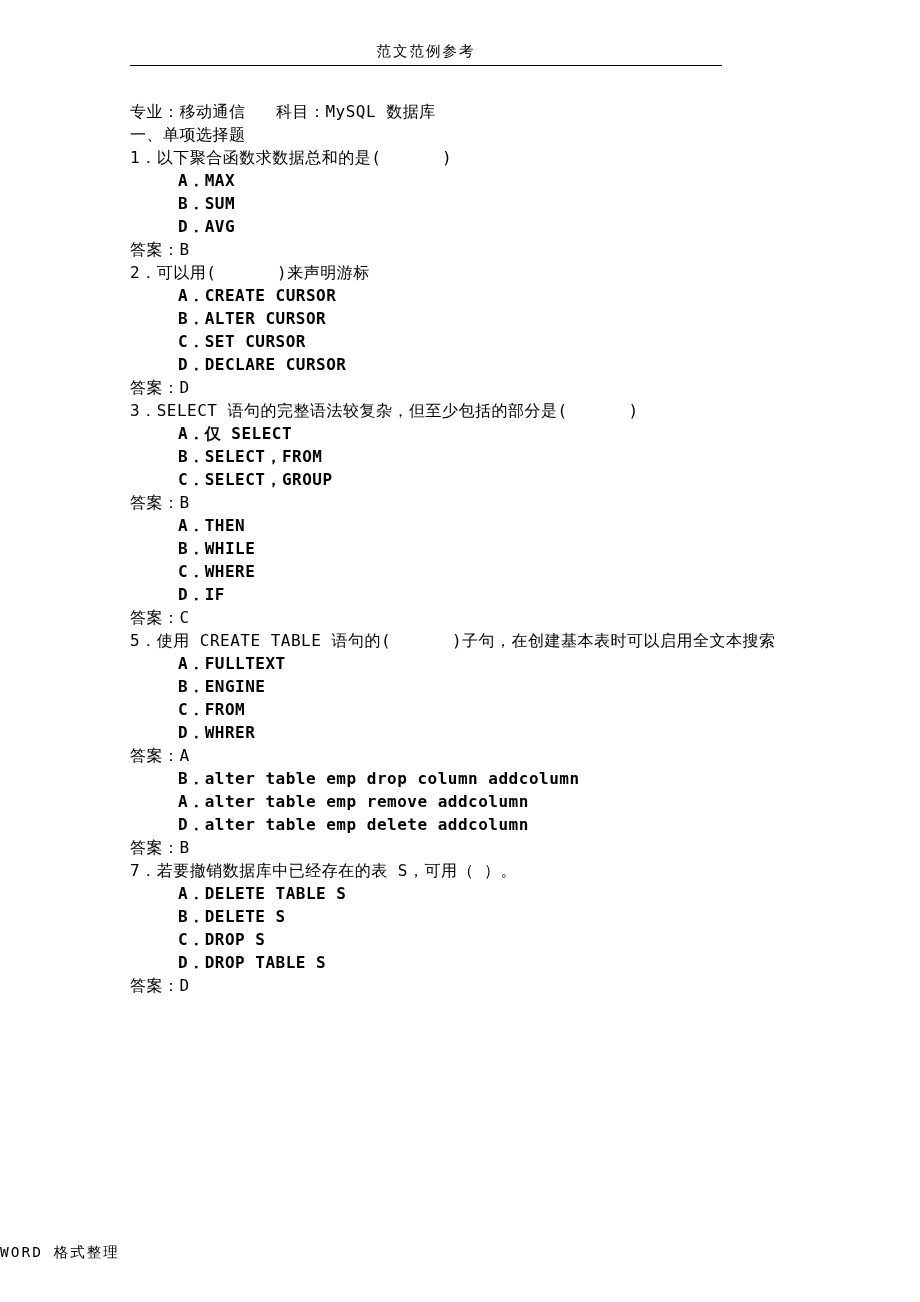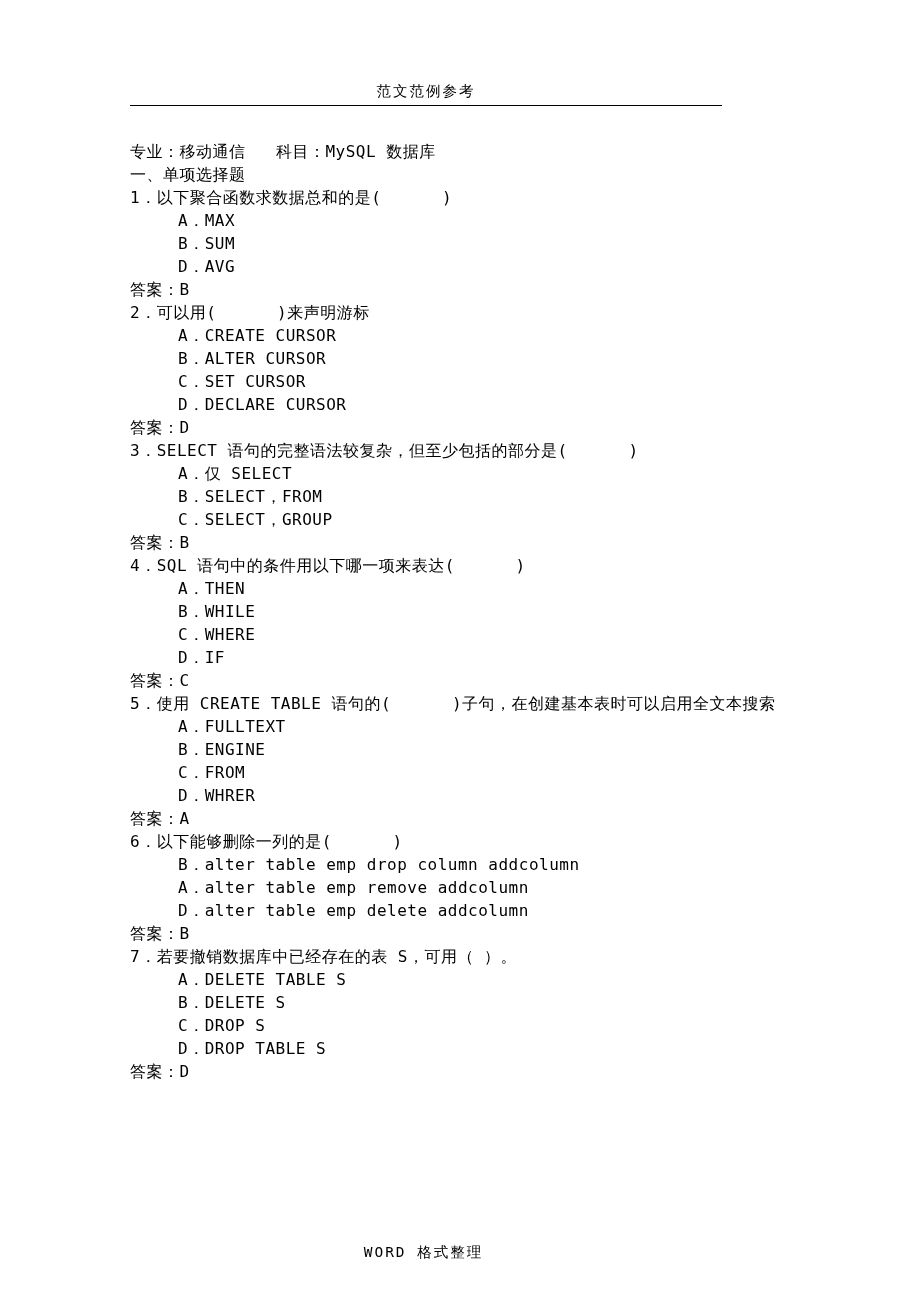--- a/index.html
+++ b/index.html
@@ -5,47 +5,46 @@
   body {
     margin: 0;
     background: #ffffff;
     font-family: "SimSun", "宋体", "Microsoft YaHei", monospace, sans-serif;
     color: #000;
   }
   .page {
     width: 847px;
     min-height: 1302px;
     box-sizing: border-box;
-    padding: 82px 125px 40px 130px;
+    padding: 42px 125px 40px 130px;
     position: relative;
   }
   .header {
     text-align: center;
     font-size: 14.5px;
     letter-spacing: 2px;
     color: #000;
     margin-bottom: 4px;
   }
   .hr {
     border-top: 1.2px solid #000;
     margin: 0 0 34px 0;
   }
   .content {
     font-size: 16px;
     line-height: 23px;
     letter-spacing: 0.5px;
   }
   .line { white-space: pre; }
-  .option { padding-left: 3.0em; }
+  .option { padding-left: 3.0em; font-weight: bold; }
   .footer {
     position: absolute;
     bottom: 40px;
     left: 0;
     width: 100%;
-    text-align: center;
     font-size: 14.5px;
     letter-spacing: 2px;
   }
 </style>
 </head>
 <body>
 
 <div class="page">
   <div class="header">范文范例参考</div>
   <div class="hr"></div>
@@ -63,33 +62,31 @@
         <div class="line option">A．CREATE CURSOR</div>
         <div class="line option">B．ALTER CURSOR</div>
         <div class="line option">C．SET CURSOR</div>
         <div class="line option">D．DECLARE CURSOR</div>
         <div class="line">答案：D</div>
         <div class="line">3．SELECT 语句的完整语法较复杂，但至少包括的部分是(      )</div>
         <div class="line option">A．仅 SELECT</div>
         <div class="line option">B．SELECT，FROM</div>
         <div class="line option">C．SELECT，GROUP</div>
         <div class="line">答案：B</div>
-        <div class="line">4．SQL 语句中的条件用以下哪一项来表达(      )</div>
         <div class="line option">A．THEN</div>
         <div class="line option">B．WHILE</div>
         <div class="line option">C．WHERE</div>
         <div class="line option">D．IF</div>
         <div class="line">答案：C</div>
         <div class="line">5．使用 CREATE TABLE 语句的(      )子句，在创建基本表时可以启用全文本搜索</div>
         <div class="line option">A．FULLTEXT</div>
         <div class="line option">B．ENGINE</div>
         <div class="line option">C．FROM</div>
         <div class="line option">D．WHRER</div>
         <div class="line">答案：A</div>
-        <div class="line">6．以下能够删除一列的是(      )</div>
         <div class="line option">B．alter table emp drop column addcolumn</div>
         <div class="line option">A．alter table emp remove addcolumn</div>
         <div class="line option">D．alter table emp delete addcolumn</div>
         <div class="line">答案：B</div>
         <div class="line">7．若要撤销数据库中已经存在的表 S，可用（ ）。</div>
         <div class="line option">A．DELETE TABLE S</div>
         <div class="line option">B．DELETE S</div>
         <div class="line option">C．DROP S</div>
         <div class="line option">D．DROP TABLE S</div>
         <div class="line">答案：D</div>

